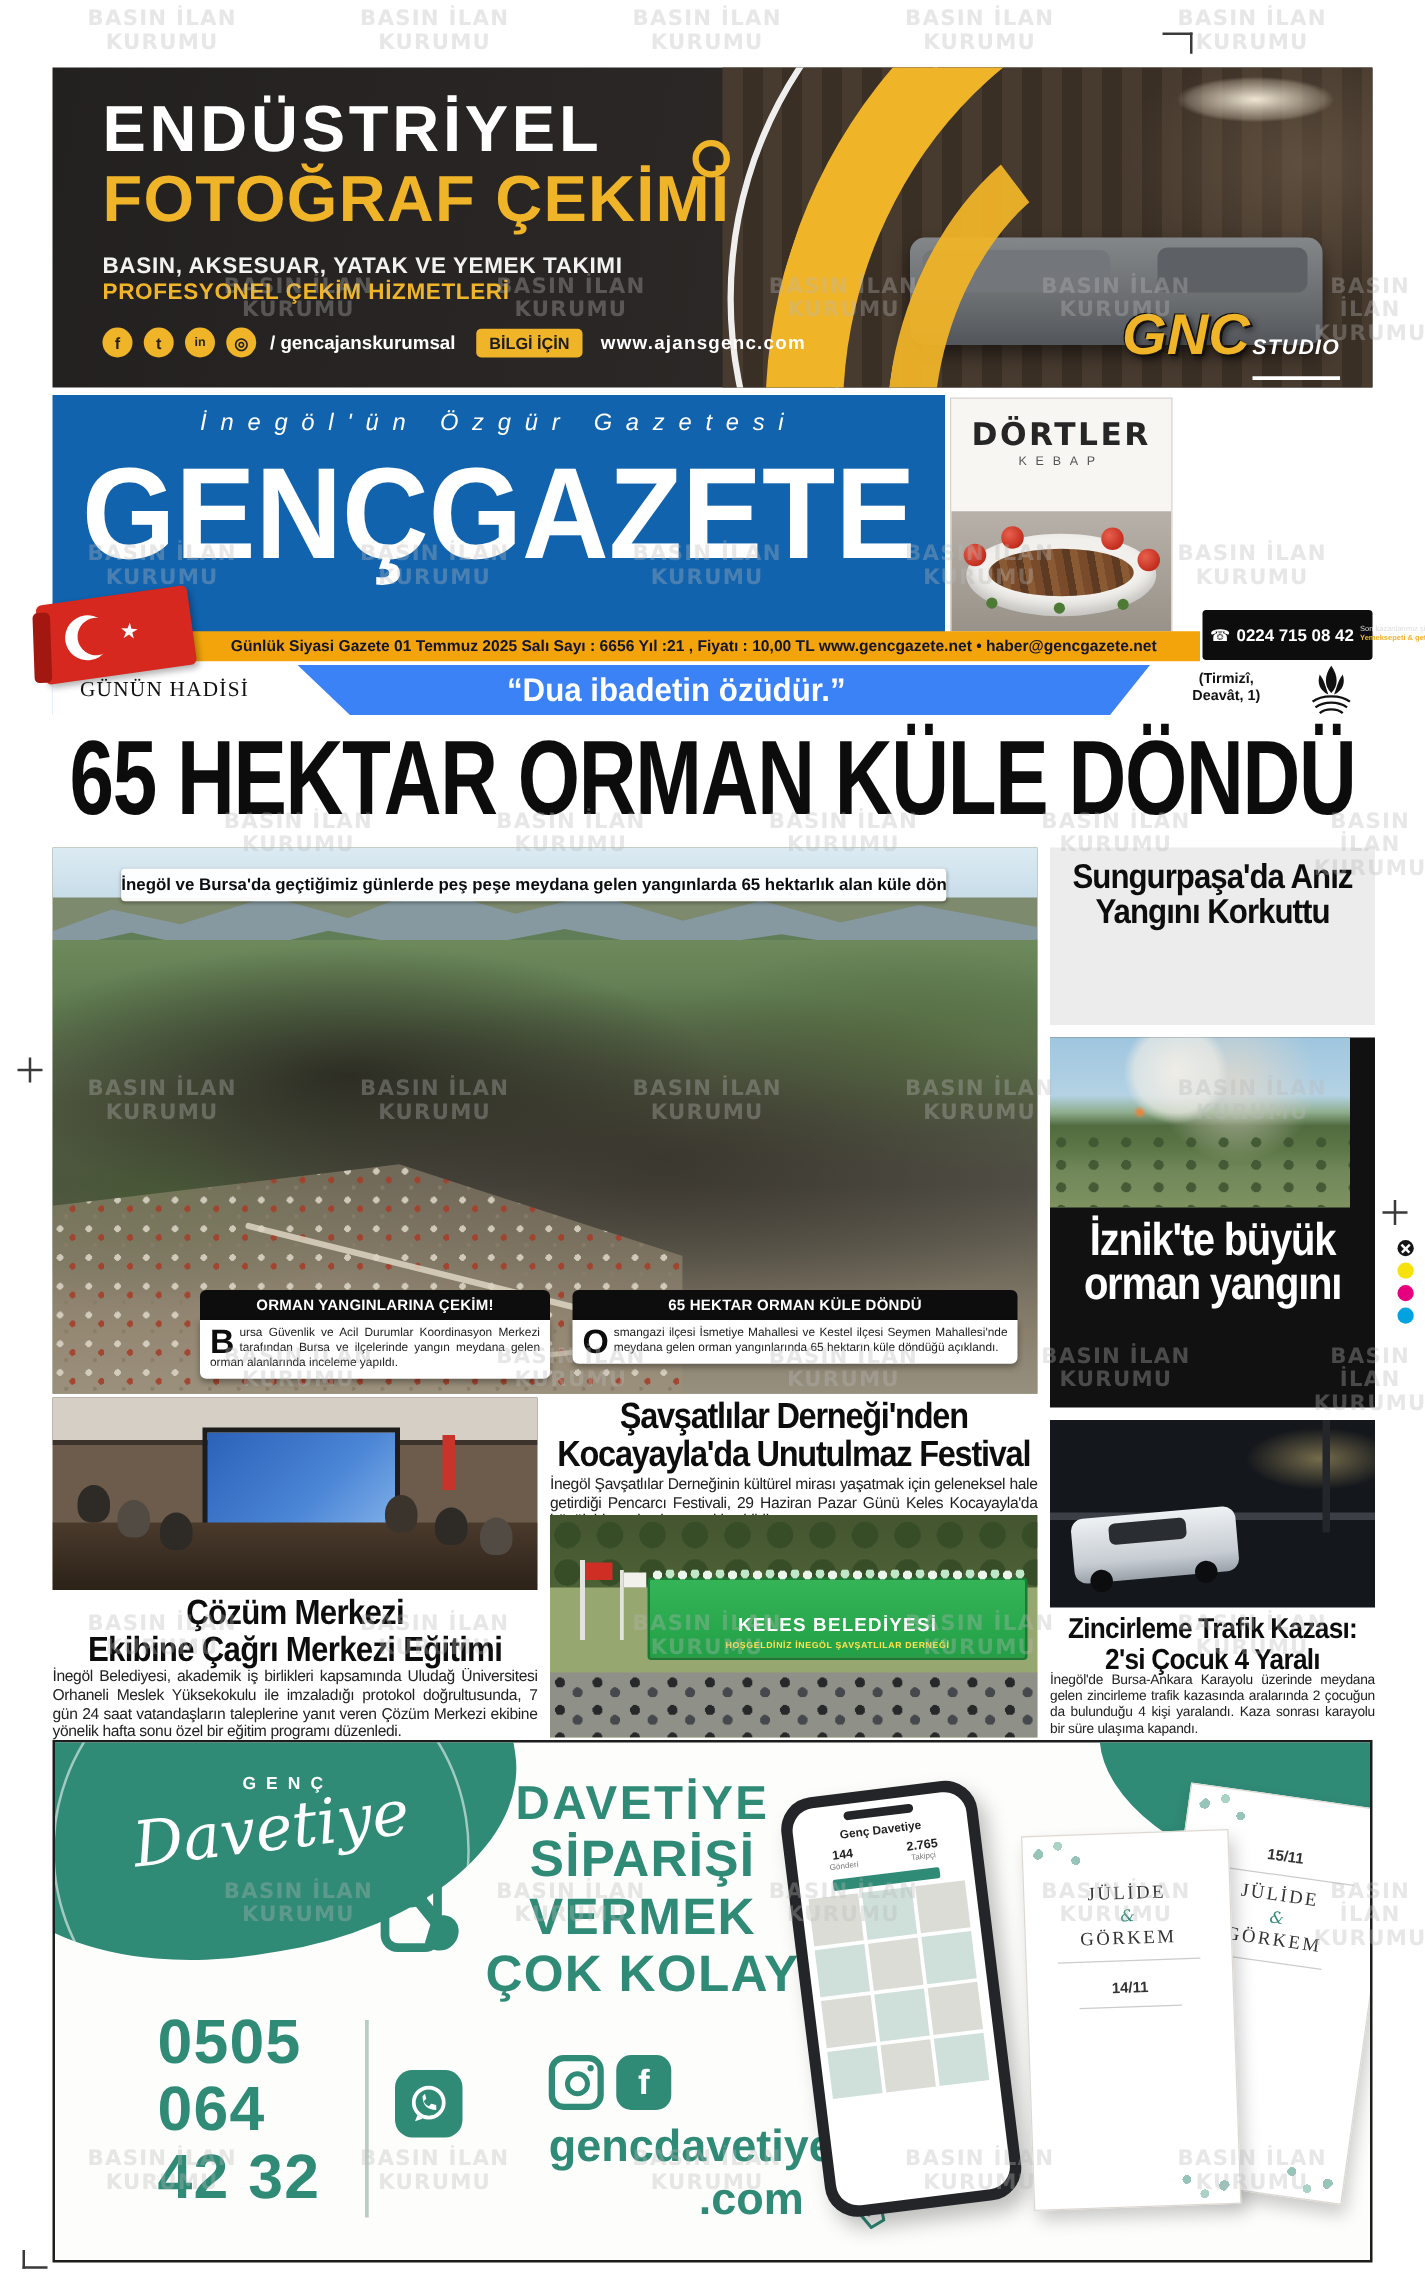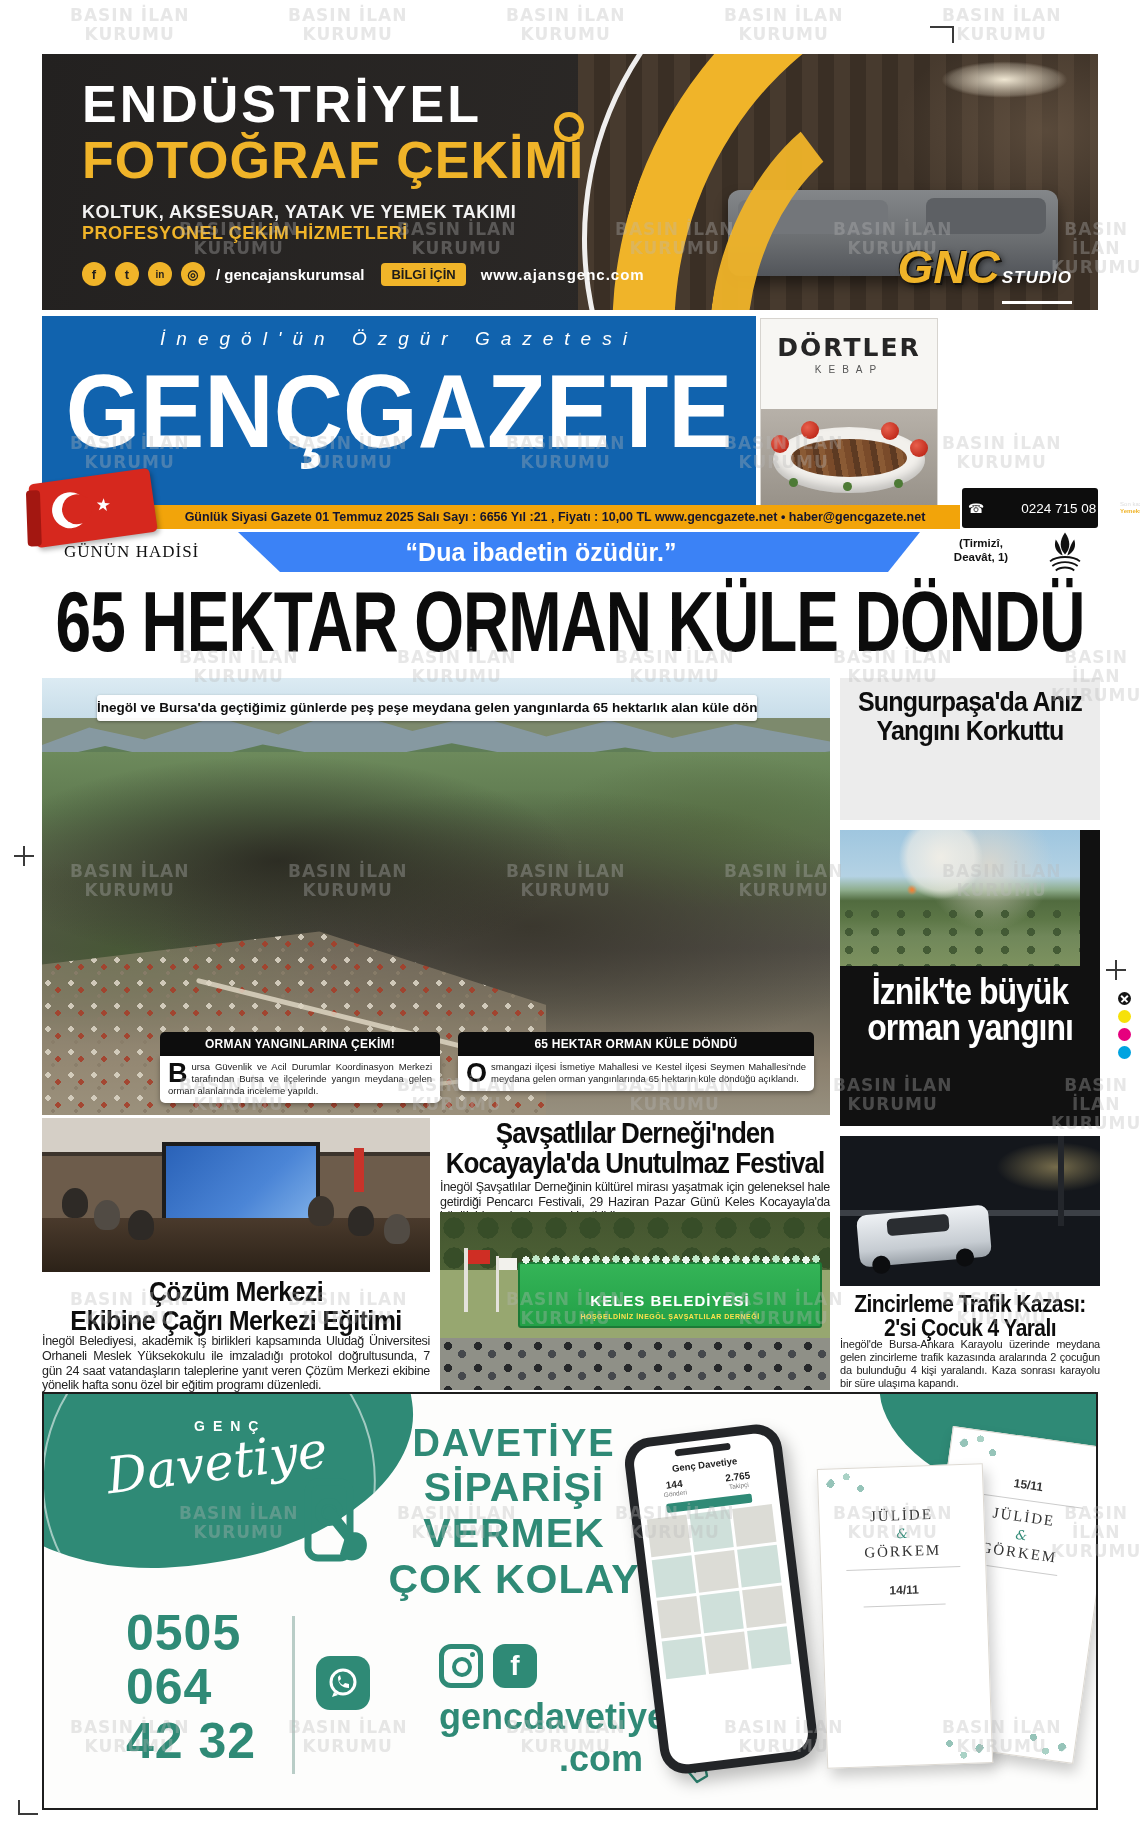--- a/index.html
+++ b/index.html
@@ -88,21 +88,21 @@
          box-shadow:inset 0 -6px 10px rgba(0,0,0,.2);}
   .meat{position:absolute;left:18px;top:12px;width:116px;height:38px;border-radius:50%;
         background:repeating-linear-gradient(80deg,#7a4b2a 0 7px,#5d3a22 7px 13px,#8a5a34 13px 19px);}
   .tom{position:absolute;width:18px;height:18px;border-radius:50%;background:radial-gradient(circle at 35% 35%,#e8604d,#c22d1e 70%);}
   .grn{position:absolute;width:9px;height:9px;border-radius:50%;background:#4d7a35;}
 
   
   .phonebox{left:962px;top:488px;width:136px;height:40px;background:#0d0d0d;border-radius:3px;z-index:3;
             display:flex;align-items:center;padding:0 6px;gap:5px;box-sizing:border-box;}
   .phonebox .ph-ic{color:#fff;font-size:13px;}
-  .phonebox .ph-num{color:#fff;font-size:13.5px;font-weight:normal;white-space:nowrap;margin-left:32px;}
+  .phonebox .ph-num{color:#fff;font-size:13.5px;font-weight:bold;white-space:nowrap;}
   .phonebox .ph-notes{display:flex;flex-direction:column;line-height:1.15;}
   .phonebox .n1{font-size:6px;color:#ddd;white-space:nowrap;}
   .phonebox .n2{font-size:6px;color:#f0b429;font-weight:bold;white-space:nowrap;}
 
   
   .datestrip{left:150px;top:505px;width:810px;height:24px;background:#f2a40a;display:flex;align-items:center;justify-content:center;}
   .datestrip span{font-size:12.5px;font-weight:bold;color:#14142e;letter-spacing:0px;white-space:nowrap;}
 
   
   .hadis{left:42px;top:532px;width:878px;height:40px;background:#3b82f6;
@@ -307,21 +307,21 @@
       <div class="topad-sofa"></div>
     </div>
     <div class="arc-w1"></div>
     <div class="arc-w2"></div>
     <div class="arc-y1"></div>
     <div class="arc-y2"></div>
     <div class="mini-ring"></div>
     <div class="topad-text">
       <div class="topad-h1">ENDÜSTRİYEL</div>
       <div class="topad-h2">FOTOĞRAF ÇEKİMİ</div>
-      <div class="topad-s1">KOLTUK, AKSESUAR, YATAK VE YEMEK TAKIMI</div>
+      <div class="topad-s1">BASIN, AKSESUAR, YATAK VE YEMEK TAKIMI</div>
       <div class="topad-s2">PROFESYONEL ÇEKİM HİZMETLERİ</div>
       <div class="topad-row">
         <span class="soc">f</span>
         <span class="soc">t</span>
         <span class="soc" style="font-size:10px;">in</span>
         <span class="soc">◎</span>
         <span class="handle">/ gencajanskurumsal</span>
         <span class="cta">BİLGİ İÇİN</span>
         <span class="webad">www.ajansgenc.com</span>
       </div>

